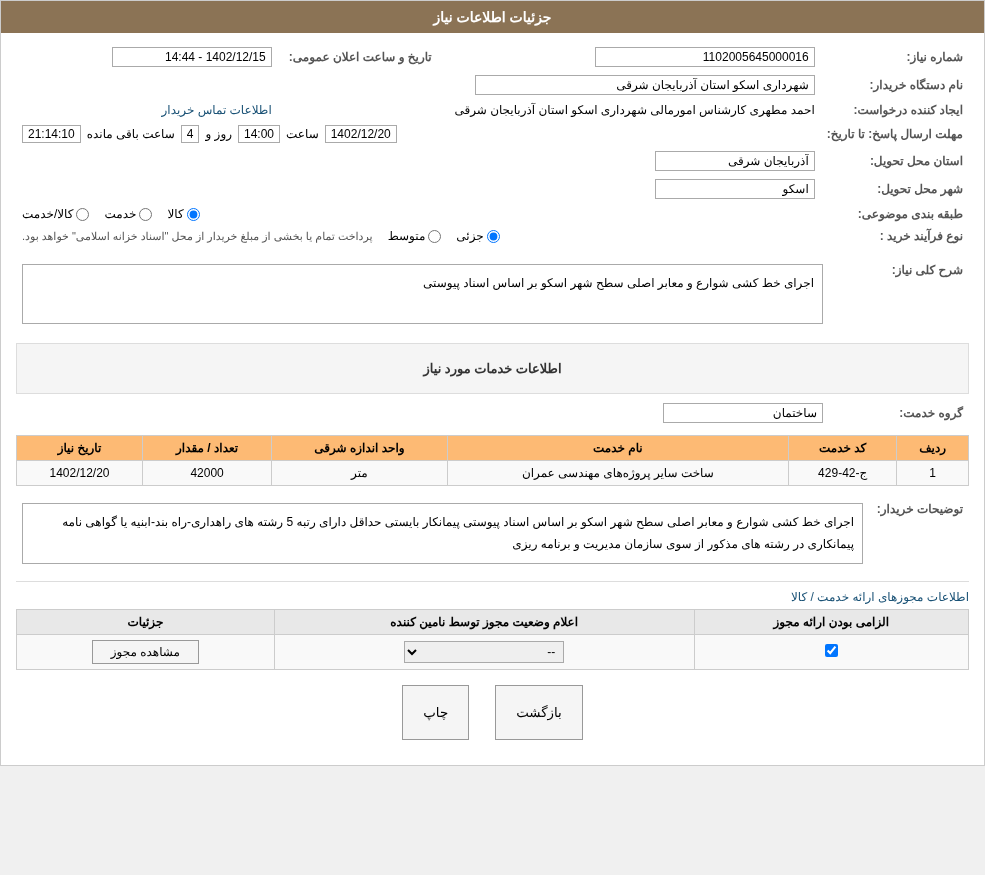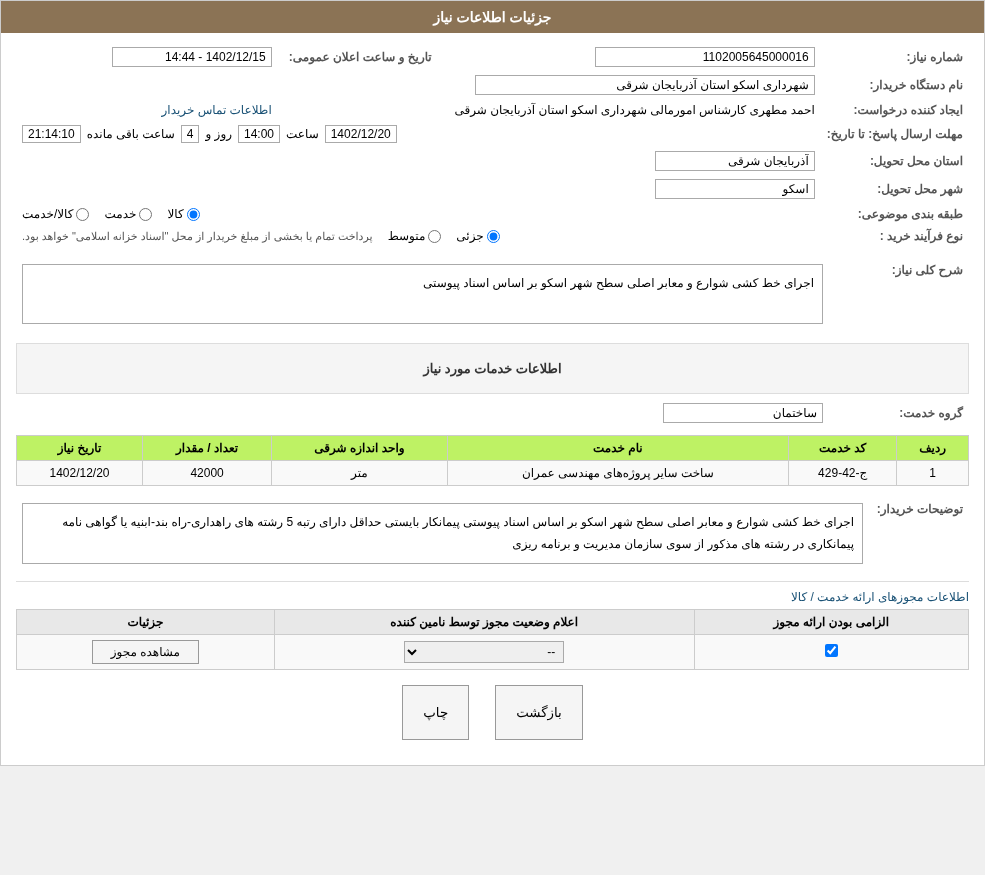--- a/index.html
+++ b/index.html
@@ -95,21 +95,21 @@
       gap: 3px;
       flex-direction: row-reverse;
     }
     .data-table {
       width: 100%;
       border-collapse: collapse;
       margin: 8px 0;
       font-size: 12px;
     }
     .data-table th {
-      background: #bef264;
+      background: #fdba74;
       border: 1px solid #ccc;
       padding: 5px 8px;
       text-align: center;
       font-weight: bold;
     }
     .data-table td {
       border: 1px solid #ccc;
       padding: 5px 8px;
       text-align: center;
     }

